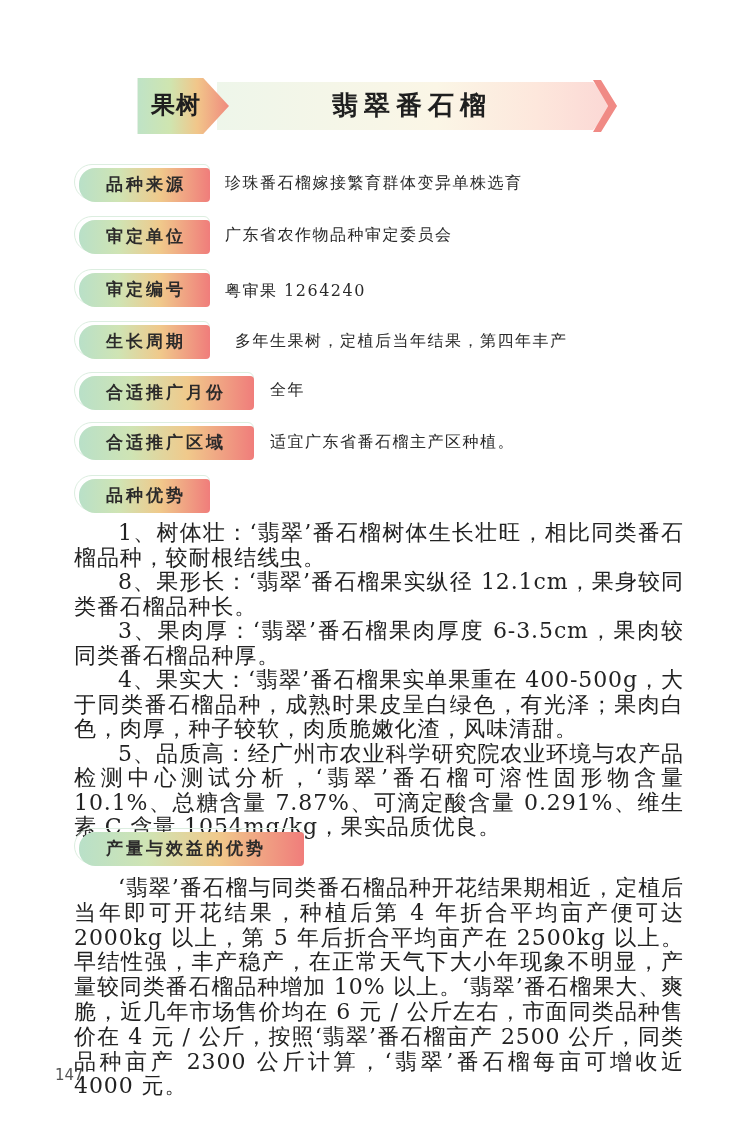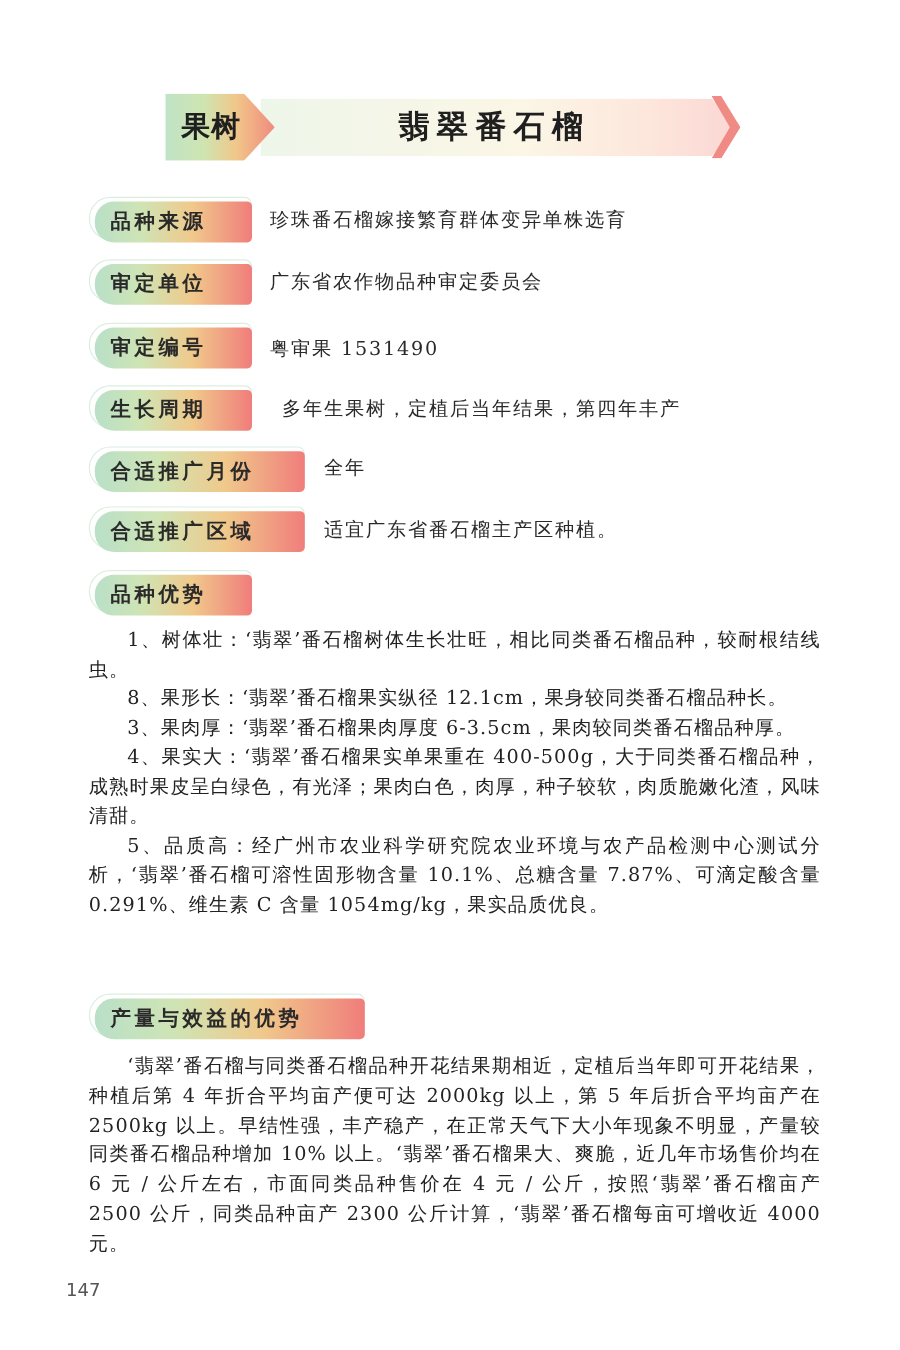--- a/index.html
+++ b/index.html
@@ -23,27 +23,27 @@
     font-family:"DejaVu Sans","Liberation Sans",sans-serif; font-weight:bold; font-size:26px;
     letter-spacing:6px; color:#1f1f1f; padding-left:90px; }
 
   
   .pill { position:absolute; left:74px; height:36px; box-sizing:border-box; }
   .pill-outline { position:absolute; left:0; top:0; right:0; bottom:0;
     border:1px solid #dceee0; border-radius:18px 6px 6px 18px; }
   .pill-fill { position:absolute; left:5px; top:4px; right:0; bottom:-2px;
     border-radius:16px 4px 4px 16px;
     background:linear-gradient(90deg,#b9e0c8 0%,#cfe4b4 30%,#f0c98b 62%,#f07d7b 100%); }
-  .pill-text { position:absolute; left:18px; top:9px; white-space:nowrap;
+  .pill-text { position:absolute; left:32px; top:9px; white-space:nowrap;
     font-family:"DejaVu Sans","Liberation Sans",sans-serif; font-weight:bold;
     font-size:17px; letter-spacing:3px; color:#2b2a2a; }
 
   .val { position:absolute; font-size:16px; letter-spacing:1.5px; color:#2a2a2a; white-space:nowrap; }
 
-  .para { position:absolute; left:74px; width:610px; font-size:16px; line-height:24.5px;
+  .para { position:absolute; left:74px; width:610px; font-size:22px; line-height:24.5px;
     letter-spacing:0.9px; color:#222; text-align:justify; }
   .para p { margin:0; text-indent:2em; }
 
   .page-num { position:absolute; left:55px; top:1066px; font-family:"DejaVu Sans","Liberation Sans",sans-serif;
     font-size:15px; color:#555; }
 </style>
 </head>
 <body>
 
 <div class="banner">
@@ -66,21 +66,21 @@
   <div class="pill-fill"></div>
   <div class="pill-text">审定单位</div>
 </div>
 <div class="val" style="left:225px;top:225px;">广东省农作物品种审定委员会</div>
 
 <div class="pill" style="top:269px;width:136px;">
   <div class="pill-outline"></div>
   <div class="pill-fill"></div>
   <div class="pill-text">审定编号</div>
 </div>
-<div class="val" style="left:225px;top:281px;">粤审果 1531490</div>
+<div class="val" style="left:225px;top:281px;">粤审果 1264240</div>
 
 <div class="pill" style="top:321px;width:136px;">
   <div class="pill-outline"></div>
   <div class="pill-fill"></div>
   <div class="pill-text">生长周期</div>
 </div>
 <div class="val" style="left:235px;top:331px;">多年生果树，定植后当年结果，第四年丰产</div>
 
 <div class="pill" style="top:372px;width:180px;">
   <div class="pill-outline"></div>

